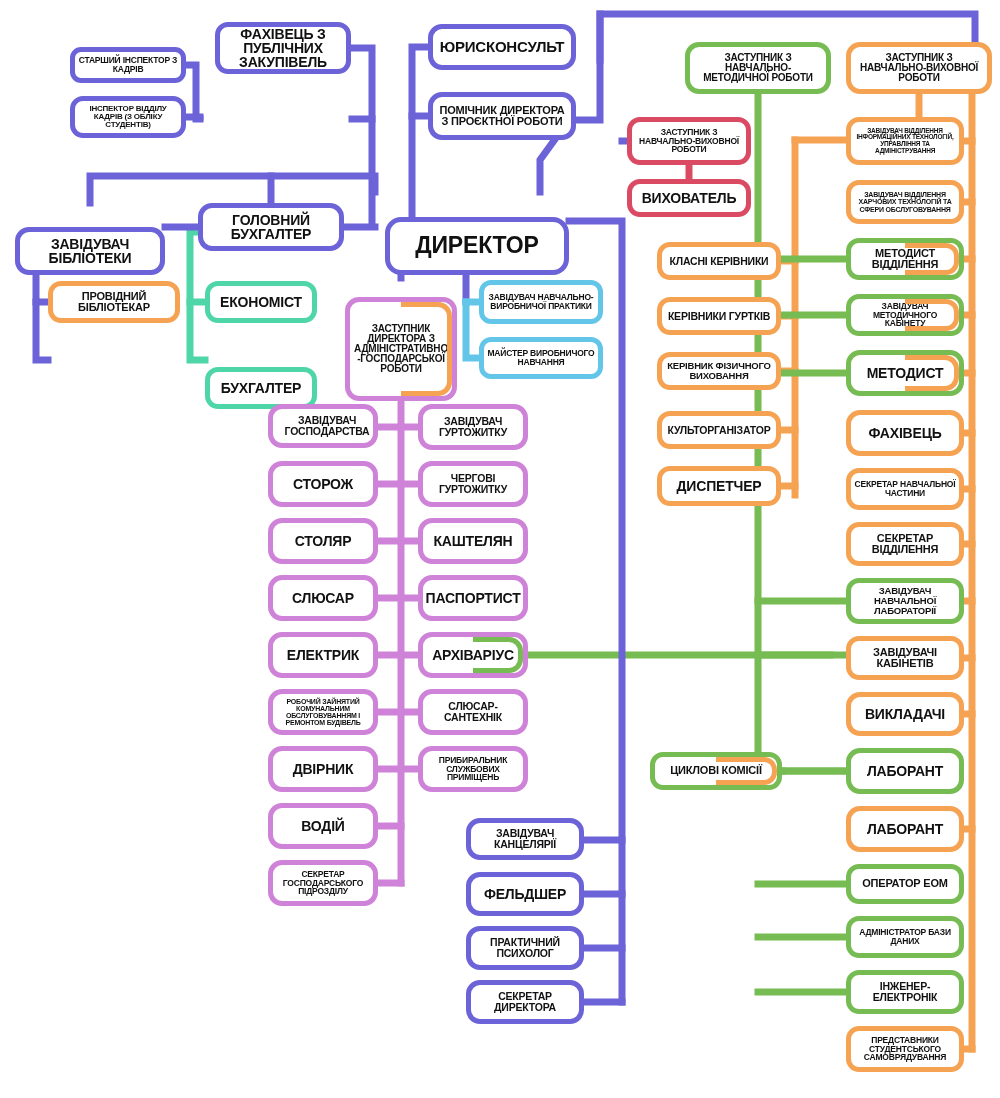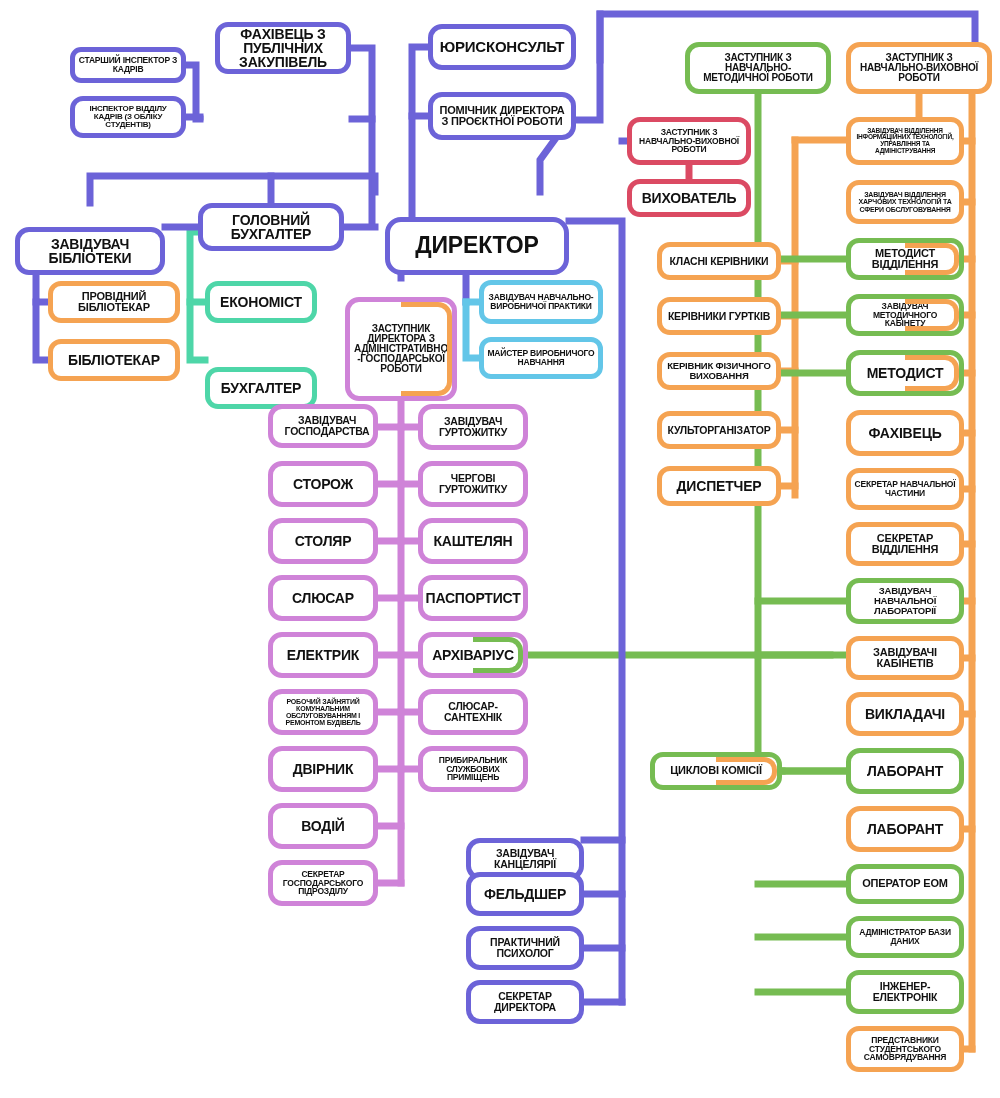--- a/index.html
+++ b/index.html
@@ -118,23 +118,20 @@
     </div>
     <div class="node" style="left: 385px; top: 192px; width: 184px; height: 58px; border-width: 5px; border-color: rgb(108, 99, 216); border-radius: 16px; font-size: 23px; margin-top: 25px;">
       <span>ДИРЕКТОР</span>
     </div>
     <div class="node" style="left: 15px; top: 203px; width: 150px; height: 48px; border-width: 5px; border-color: rgb(108, 99, 216); border-radius: 14px; font-size: 14px; margin-top: 24px;">
       <span>ЗАВІДУВАЧ БІБЛІОТЕКИ</span>
     </div>
     <div class="node" style="left: 48px; top: 281px; width: 132px; height: 42px; border-width: 5px; border-color: rgb(245, 163, 82); border-radius: 13px; font-size: 11px;">
       <span>ПРОВІДНИЙ БІБЛІОТЕКАР</span>
     </div>
-    <div class="node" style="left: 48px; top: 339px; width: 132px; height: 42px; border-width: 5px; border-color: rgb(245, 163, 82); border-radius: 13px; font-size: 14px;">
-      <span>БІБЛІОТЕКАР</span>
-    </div>
     <div class="node" style="left: 198px; top: 203px; width: 146px; height: 48px; border-width: 5px; border-color: rgb(108, 99, 216); border-radius: 14px; font-size: 14px;">
       <span>ГОЛОВНИЙ БУХГАЛТЕР</span>
     </div>
     <div class="node" style="left: 205px; top: 281px; width: 112px; height: 42px; border-width: 5px; border-color: rgb(78, 214, 168); border-radius: 13px; font-size: 14px;">
       <span>ЕКОНОМІСТ</span>
     </div>
     <div class="node" style="left: 205px; top: 339px; width: 112px; height: 42px; border-width: 5px; border-color: rgb(78, 214, 168); border-radius: 13px; font-size: 14px; margin-top: 28px;">
       <span>БУХГАЛТЕР</span>
     </div>
     <div class="node" style="left: 345px; top: 278px; width: 112px; height: 104px; border-width: 5px; border-color: rgb(207, 131, 216); border-radius: 14px; font-size: 10px; margin-top: 19px;">
@@ -189,21 +186,21 @@
     <div class="node" style="left: 418px; top: 632px; width: 110px; height: 46px; border-width: 5px; border-color: rgb(207, 131, 216); border-radius: 14px; font-size: 14px;">
       <span>АРХІВАРІУС</span>
       <div class="split" style="border-width: 5px; border-color: rgb(118, 188, 82); border-top-right-radius: 14px; border-bottom-right-radius: 14px;"></div>
     </div>
     <div class="node" style="left: 418px; top: 689px; width: 110px; height: 46px; border-width: 5px; border-color: rgb(207, 131, 216); border-radius: 14px; font-size: 10.5px;">
       <span>СЛЮСАР-САНТЕХНІК</span>
     </div>
     <div class="node" style="left: 418px; top: 746px; width: 110px; height: 46px; border-width: 5px; border-color: rgb(207, 131, 216); border-radius: 14px; font-size: 8.5px;">
       <span>ПРИБИРАЛЬНИК СЛУЖБОВИХ ПРИМІЩЕНЬ</span>
     </div>
-    <div class="node" style="left: 466px; top: 818px; width: 118px; height: 42px; border-width: 5px; border-color: rgb(108, 99, 216); border-radius: 14px; font-size: 10.5px; margin-top: 20px;">
+    <div class="node" style="left: 466px; top: 818px; width: 118px; height: 42px; border-width: 5px; border-color: rgb(108, 99, 216); border-radius: 14px; font-size: 10.5px;">
       <span>ЗАВІДУВАЧ КАНЦЕЛЯРІЇ</span>
     </div>
     <div class="node" style="left: 466px; top: 872px; width: 118px; height: 44px; border-width: 5px; border-color: rgb(108, 99, 216); border-radius: 14px; font-size: 14px;">
       <span>ФЕЛЬДШЕР</span>
     </div>
     <div class="node" style="left: 466px; top: 926px; width: 118px; height: 44px; border-width: 5px; border-color: rgb(108, 99, 216); border-radius: 14px; font-size: 10.5px;">
       <span>ПРАКТИЧНИЙ ПСИХОЛОГ</span>
     </div>
     <div class="node" style="left: 466px; top: 980px; width: 118px; height: 44px; border-width: 5px; border-color: rgb(108, 99, 216); border-radius: 14px; font-size: 10.5px;">
       <span>СЕКРЕТАР ДИРЕКТОРА</span>

